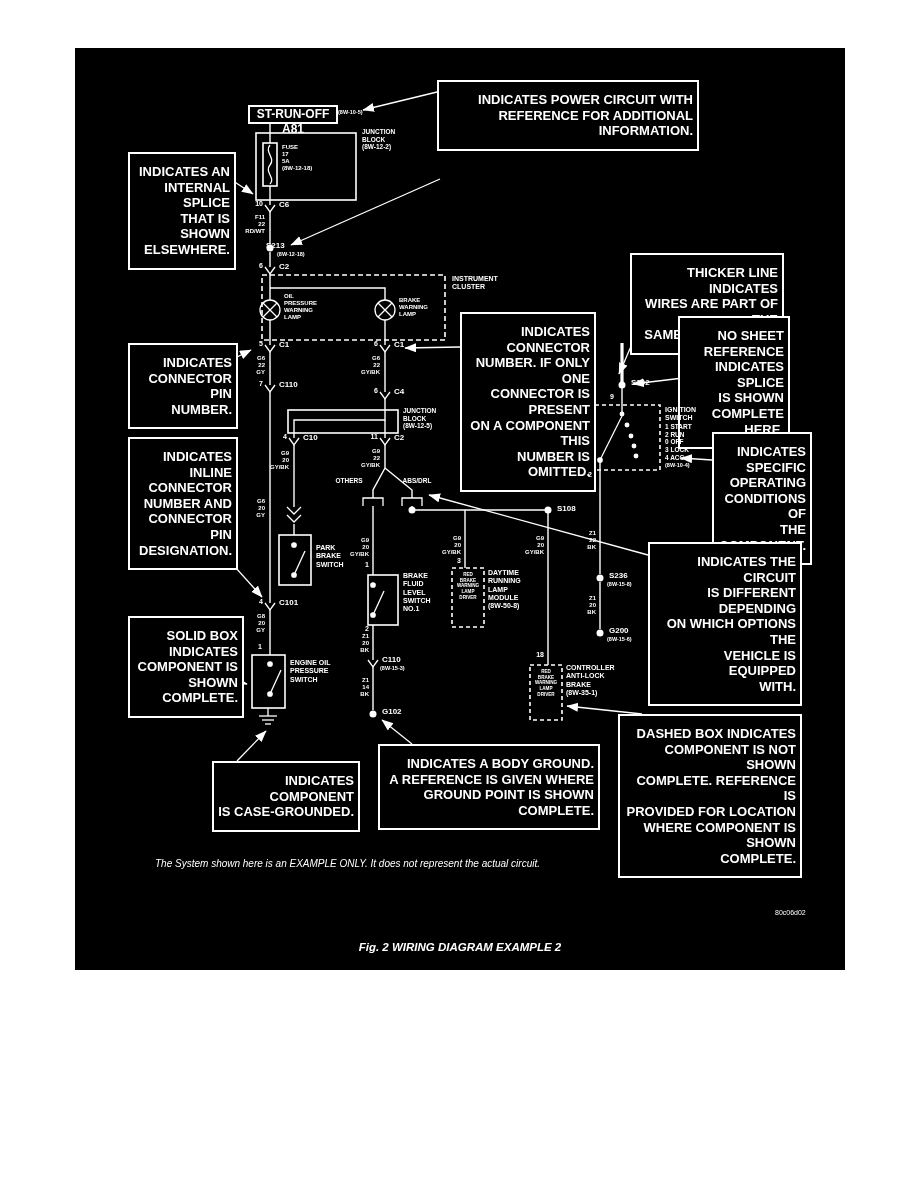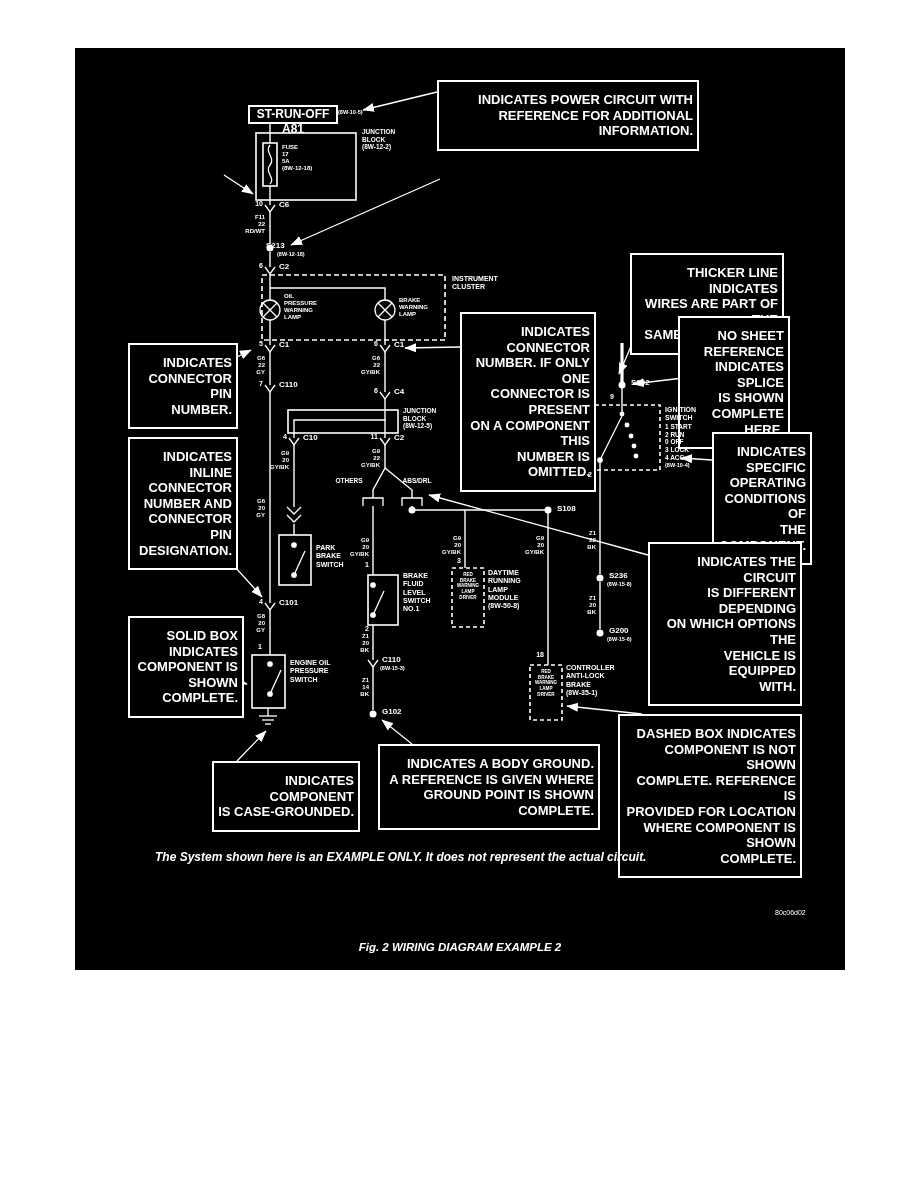--- a/index.html
+++ b/index.html
@@ -8,21 +8,21 @@
   .panel svg{position:absolute;left:0;top:0;}
   .co{position:absolute;border:2px solid #fff;background:#000;color:#fff;font-weight:bold;font-size:13px;line-height:1.2;padding:10px 4px;white-space:pre-line;text-align:right;}
   .lbl{position:absolute;color:#fff;font-weight:bold;white-space:pre-line;line-height:1.18;}
   .wl{font-size:6px;text-align:right;}
   .pin{font-size:7px;text-align:right;}
   .cn{font-size:8px;}
   .ref{font-size:5.5px;font-weight:bold;}
   .comp{font-size:7px;}
   .tiny{font-size:4.6px;text-align:center;line-height:1.25;}
   .boxlbl{border:2px solid #fff;text-align:center;font-size:12px;}
-  .disc{position:absolute;color:#fff;font-weight:bold;font-style:italic;font-size:12px;white-space:pre-line;}
+  .disc{position:absolute;color:#fff;font-weight:normal;font-style:italic;font-size:10px;white-space:pre-line;margin-top:8px;}
   .cap{position:absolute;color:#fff;font-weight:bold;font-style:italic;font-size:11.5px;text-align:center;width:770px;}
   .code{position:absolute;color:#fff;font-size:7px;}
 </style>
 </head>
 <body>
 
 <div class="page">
   <div class="panel">
 
     <svg width="770" height="922" viewBox="0 0 770 922">
@@ -167,20 +167,24 @@
         <path d="M573,507 L354,447" marker-end="url(#ah)"></path>
         <path d="M112,619 L172,636" marker-end="url(#ah)"></path>
         <path d="M162,713 L191,683" marker-end="url(#ah)"></path>
         <path d="M337,696 L307,672" marker-end="url(#ah)"></path>
         <path d="M567,666 L492,658" marker-end="url(#ah)"></path>
       </g>
     </svg>
 
     <div class="co" style="left:362px;top:32px;width:250px">INDICATES POWER CIRCUIT WITH
 REFERENCE FOR ADDITIONAL INFORMATION.</div>
+    <div class="co" style="left:53px;top:104px;width:96px">INDICATES AN
+INTERNAL SPLICE
+THAT IS SHOWN
+ELSEWHERE.</div>
     <div class="co" style="left:555px;top:205px;width:142px">THICKER LINE INDICATES
 WIRES ARE PART OF THE
 SAME SPLICE POINT.</div>
     <div class="co" style="left:385px;top:264px;width:124px">INDICATES CONNECTOR
 NUMBER.  IF ONLY ONE
 CONNECTOR IS PRESENT
 ON A COMPONENT THIS
 NUMBER IS OMITTED.</div>
     <div class="co" style="left:603px;top:268px;width:100px">NO SHEET
 REFERENCE

